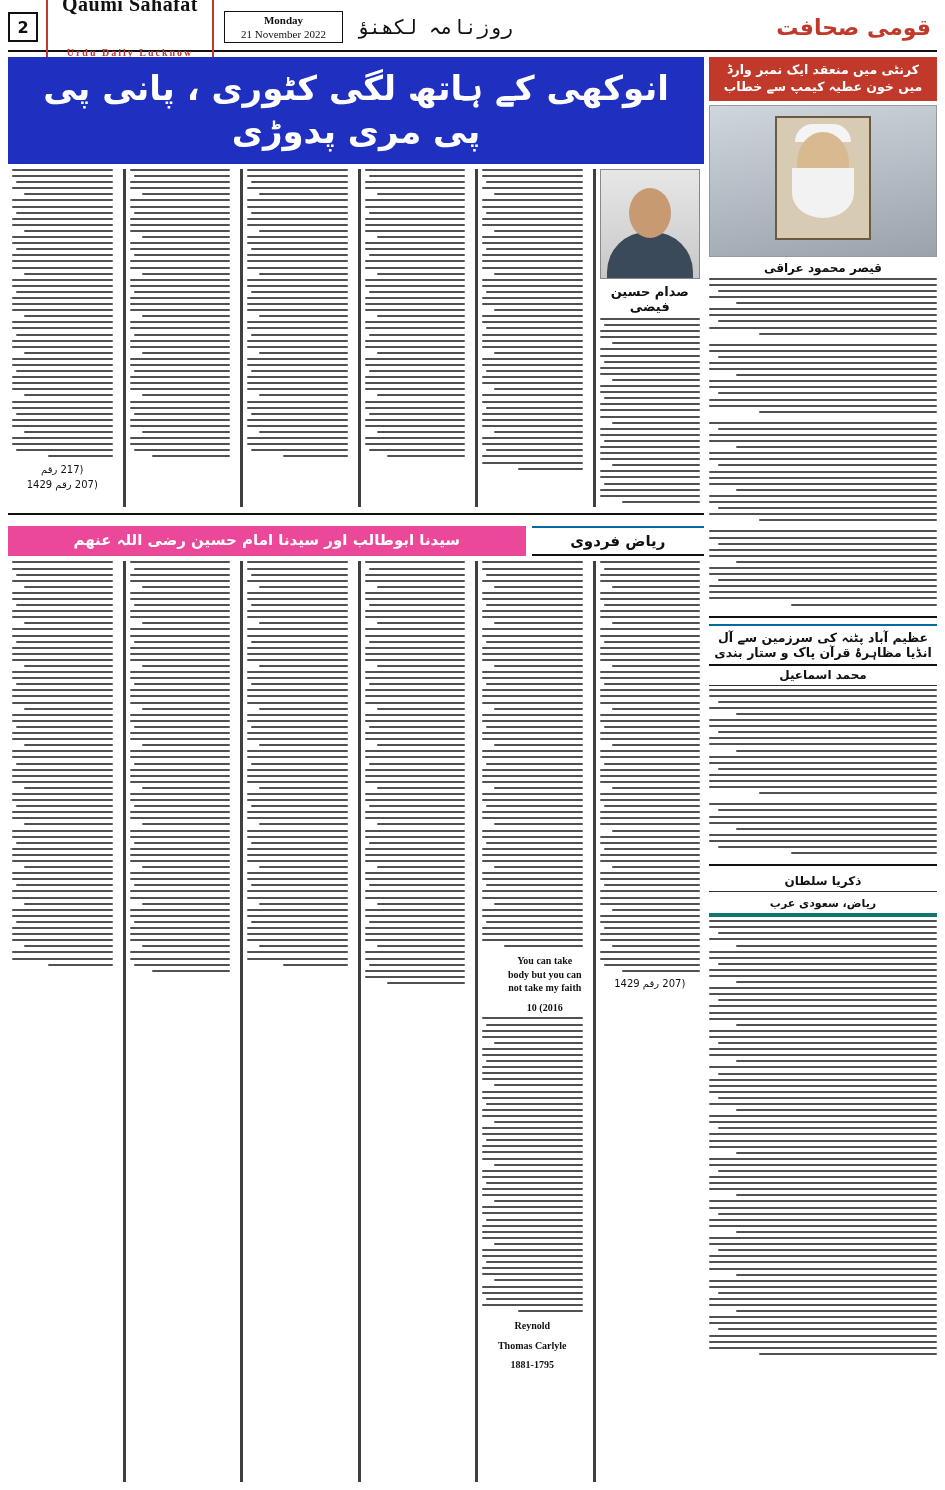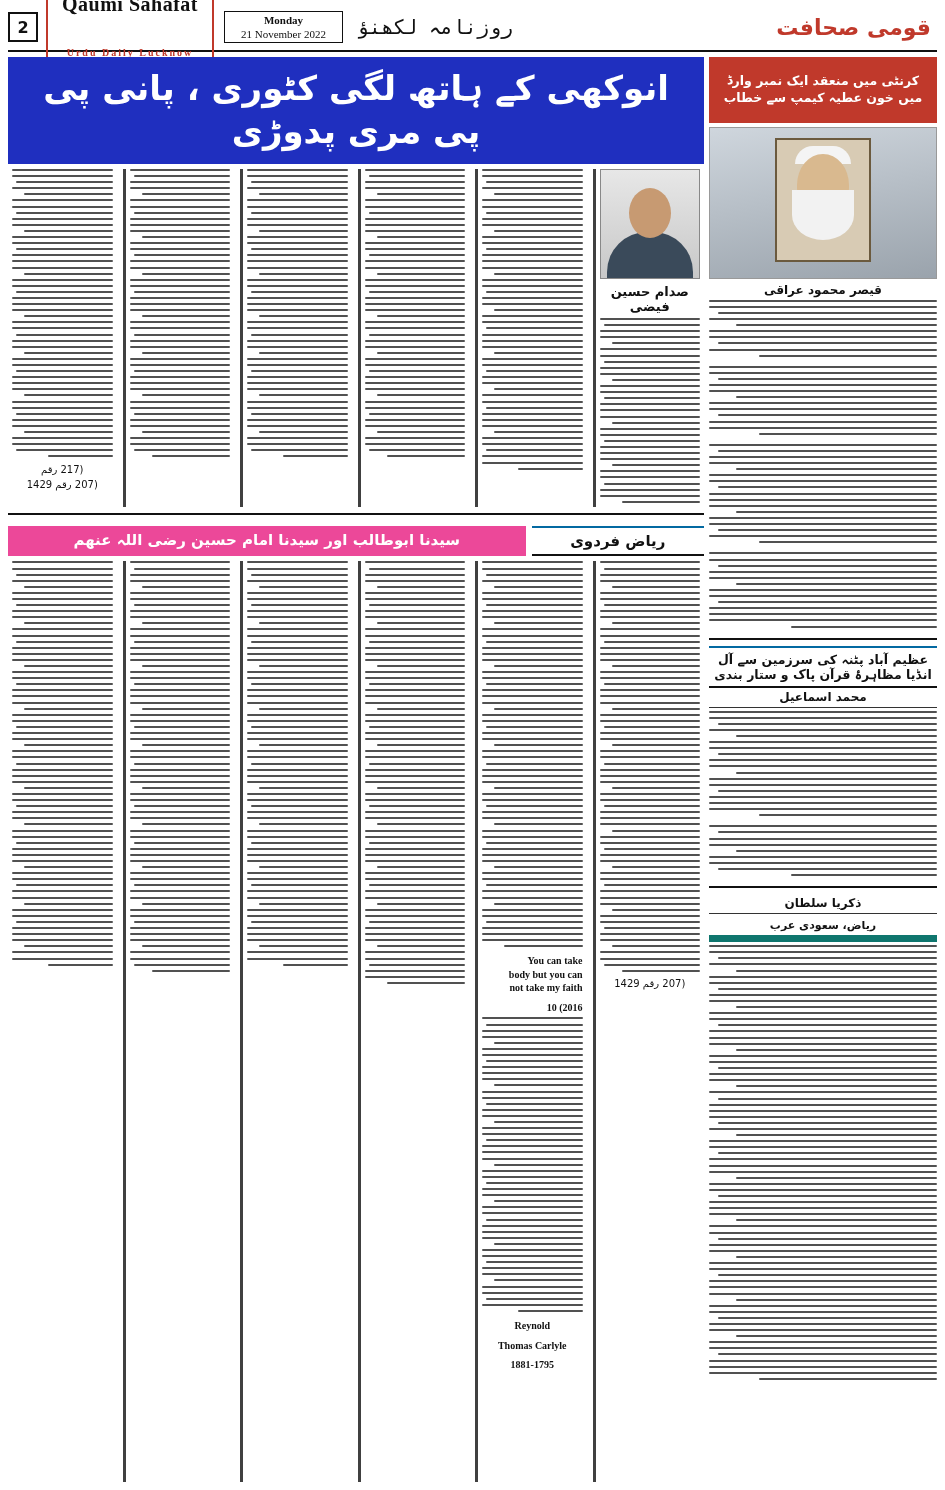--- a/index.html
+++ b/index.html
@@ -115,21 +115,21 @@
   }
 
   
   .red-head {
     background: #c0392b;
     color: #fff;
     text-align: center;
     direction: rtl;
     font-size: 12.5px;
     font-weight: bold;
-    padding: 16px 4px;
+    padding: 5px 4px;
     line-height: 1.35;
   }
   .photo-box {
     border: 1px solid #999;
     height: 150px;
     margin: 4px 0 2px 0;
     background: linear-gradient(170deg,#cfd6dd 0%, #b7bfc7 45%, #9aa3ac 100%);
     position: relative;
     overflow: hidden;
   }
@@ -294,21 +294,21 @@
   }
   .latin-snip {
     direction: ltr;
     font-family: "Liberation Serif", serif;
     font-size: 10px;
     text-align: center;
     font-weight: bold;
     line-height: 1.35;
     padding: 3px 0;
   }
-  .latin-snip.left { text-align: right; margin-left: 25px; }
+  .latin-snip.left { text-align: center; margin-left: 25px; }
   .small-rtl {
     direction: rtl;
     font-size: 10px;
     text-align: center;
     line-height: 1.5;
   }
   .bottom-fill { flex: 1 1 auto; }
 </style>
 </head>
 <body>
@@ -434,21 +434,21 @@
           <div class="uline s3"></div>
           <div class="uline s1"></div>
         <div class="uline s1"></div>
           <div class="uline s2"></div>
           <div class="uline s5"></div>
       </div>
 
       <div class="hr-thick"></div>
 
       <div class="byline">ذکریا سلطان</div>
-      <div class="caption" style="font-size:11px;border-bottom:7px solid #0f766e;margin-bottom:3px;">ریاض، سعودی عرب</div>
+      <div class="caption" style="font-size:11px;border-bottom:4px solid #0f766e;margin-bottom:3px;">ریاض، سعودی عرب</div>
 
       <div class="utext bottom-fill">
         <div class="uline s1"></div>
           <div class="uline s1"></div>
           <div class="uline s2"></div>
         <div class="uline s1"></div>
           <div class="uline s3"></div>
           <div class="uline s1"></div>
         <div class="uline s1"></div>
           <div class="uline s2"></div>

